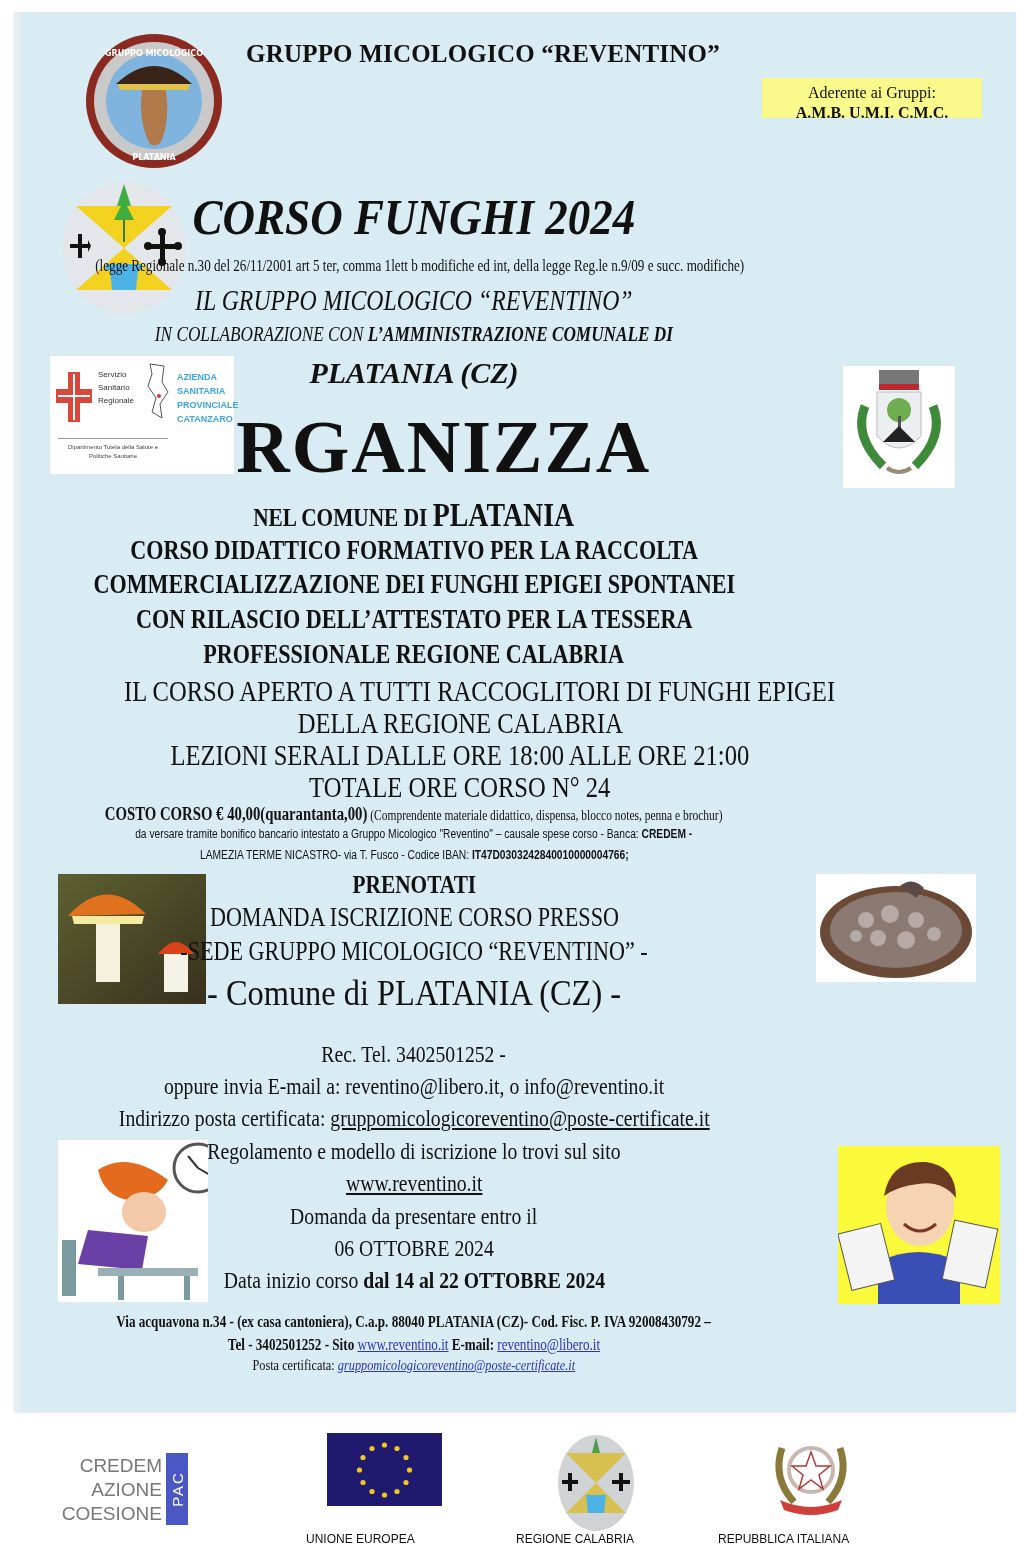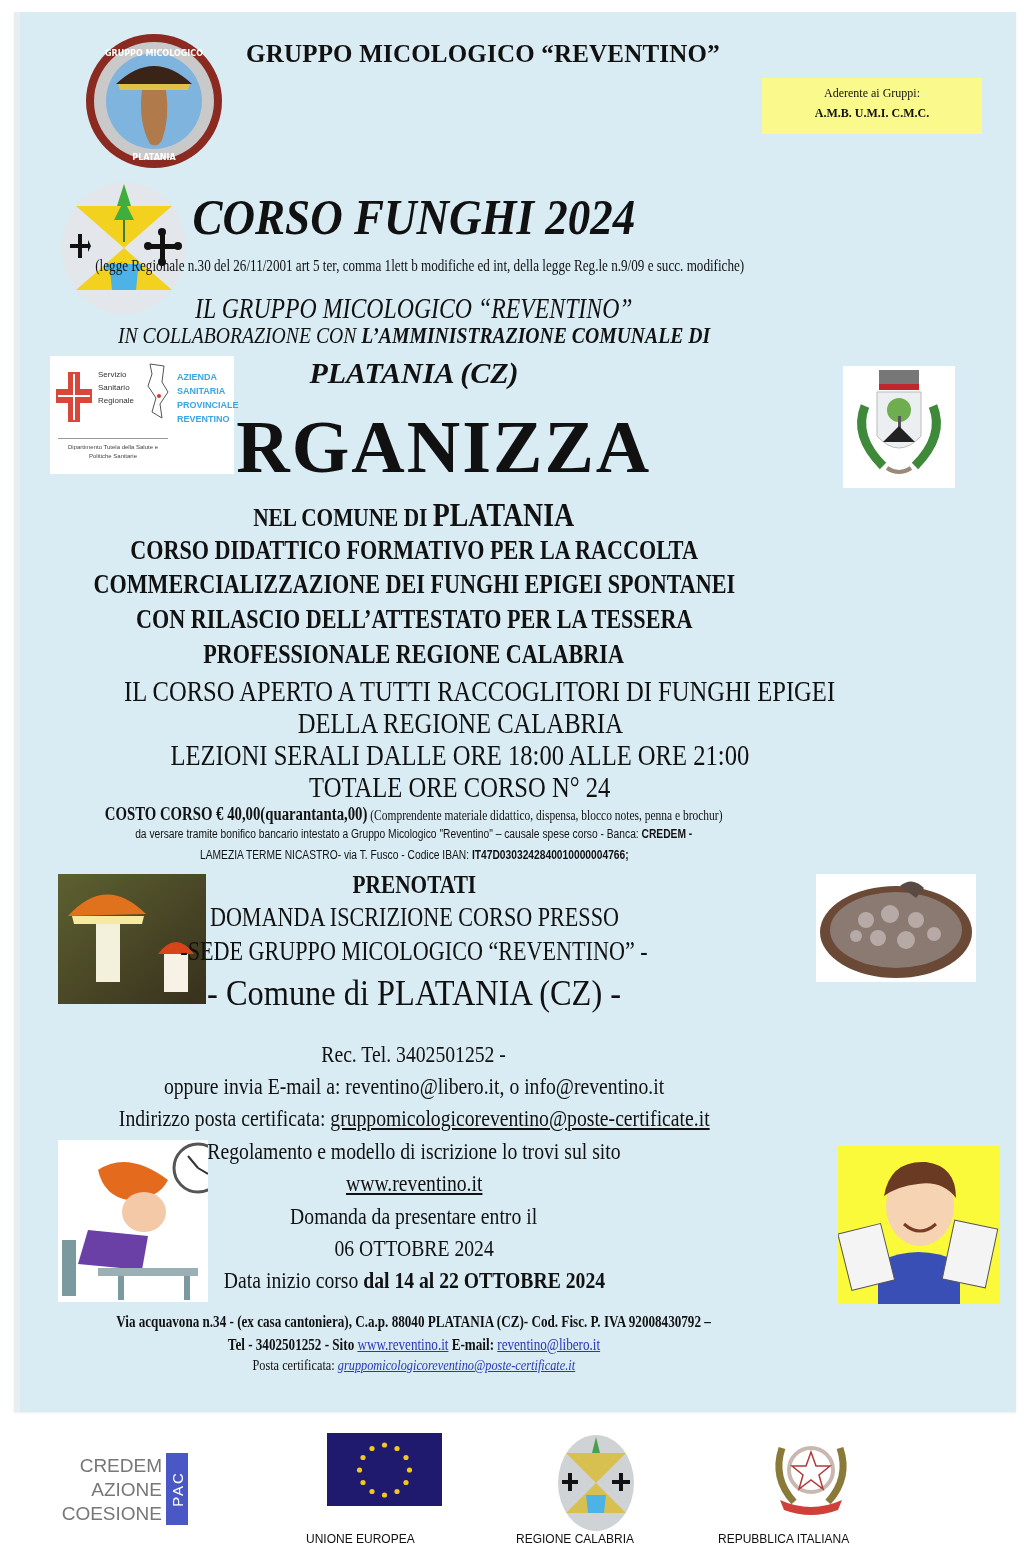--- a/index.html
+++ b/index.html
@@ -6,28 +6,28 @@
   body{width:1024px;height:1568px;position:relative;overflow:hidden;font-family:"Liberation Serif","DejaVu Serif",serif;color:#111;}
   .poster{position:absolute;left:14px;top:12px;width:996px;height:1400px;background:#d9ebf3;border-left:6px solid #e7eef2;box-shadow:0 1px 2px rgba(0,0,0,.08);}
   .abs{position:absolute;}
   .center{position:absolute;left:0;width:828px;text-align:center;white-space:nowrap;}
   .cond{display:inline-block;transform:scaleX(.82);transform-origin:center;}
   .cond2{display:inline-block;transform:scaleX(.9);transform-origin:center;}
 
   
   .club-logo{left:84px;top:32px;width:140px;height:138px;}
   .club-title{left:246px;top:40px;font-size:25px;font-weight:bold;letter-spacing:.2px;}
-  .aderente{left:762px;top:78px;width:220px;height:56px;background:#fafa8c;text-align:center;font-size:12px;line-height:20px;padding-top:5px;box-sizing:border-box;}
+  .aderente{left:762px;top:78px;width:220px;height:40px;background:#fafa8c;text-align:center;font-size:16px;line-height:20px;padding-top:5px;box-sizing:border-box;}
   .aderente b{font-weight:bold;}
 
   .calabria-top{left:60px;top:180px;width:128px;height:136px;}
   .h-corso{top:188px;font-size:50px;font-weight:bold;font-style:italic;}
   .h-legge{top:257px;font-size:16px;padding-left:6px;}
-  .h-gruppo{top:284px;font-size:29px;font-style:italic;margin-top:8px;}
-  .h-collab{top:322px;font-size:24px;font-style:italic;}
+  .h-gruppo{top:284px;font-size:29px;font-style:italic;}
+  .h-collab{top:322px;font-size:21px;font-style:italic;}
   .h-collab b{font-weight:bold;}
   .h-platania{top:356px;font-size:30px;font-style:italic;font-weight:bold;}
   .h-organizza{top:405px;font-size:74px;font-weight:bold;letter-spacing:2px;}
 
   .asp-logo{left:50px;top:356px;width:184px;height:118px;background:#fff;}
   .comune-logo{left:843px;top:366px;width:112px;height:122px;background:#fff;}
 
   .b-nel{top:496px;font-size:26px;font-weight:bold;font-family:Liberation Serif, serif;}
   .b-nel .big{font-size:34px;}
   .b-line{font-size:27px;font-weight:bold;}
@@ -129,21 +129,21 @@
       <div>Regionale</div>
   </div>
   <svg style="position:absolute;left:92px;top:6px" width="30" height="58" viewBox="0 0 30 58">
     <path d="M8 2 L22 4 L20 20 L26 30 L18 42 L20 56 L10 50 L14 36 L6 24 L10 12 Z" fill="none" stroke="#555" stroke-width="1"></path>
     <circle cx="17" cy="34" r="2" fill="#d33"></circle>
   </svg>
   <div style="position:absolute;left:127px;top:14px;font-family:'Liberation Sans',sans-serif;font-size:9px;line-height:14px;color:#3aa6e0;font-weight:bold">
     <div>AZIENDA</div>
       <div>SANITARIA</div>
       <div>PROVINCIALE</div>
-      <div>REVENTINO</div>
+      <div>CATANZARO</div>
   </div>
   <div style="position:absolute;left:8px;top:82px;width:110px;border-top:1px solid #999;font-family:'Liberation Sans',sans-serif;font-size:6px;line-height:9px;color:#444;text-align:center;padding-top:4px">Dipartimento Tutela della Salute e Politiche Sanitarie</div>
 </div>
 
 <svg class="abs comune-logo" viewBox="0 0 112 122">
   <rect x="36" y="4" width="40" height="16" fill="#777"></rect>
   <rect x="36" y="18" width="40" height="6" fill="#c0272d"></rect>
   <path d="M34 26 L78 26 L78 70 Q56 94 34 70 Z" fill="#eceff1" stroke="#bbb"></path>
   <circle cx="56" cy="44" r="12" fill="#6fae4f"></circle>
   <rect x="55" y="50" width="3" height="14" fill="#555"></rect>

